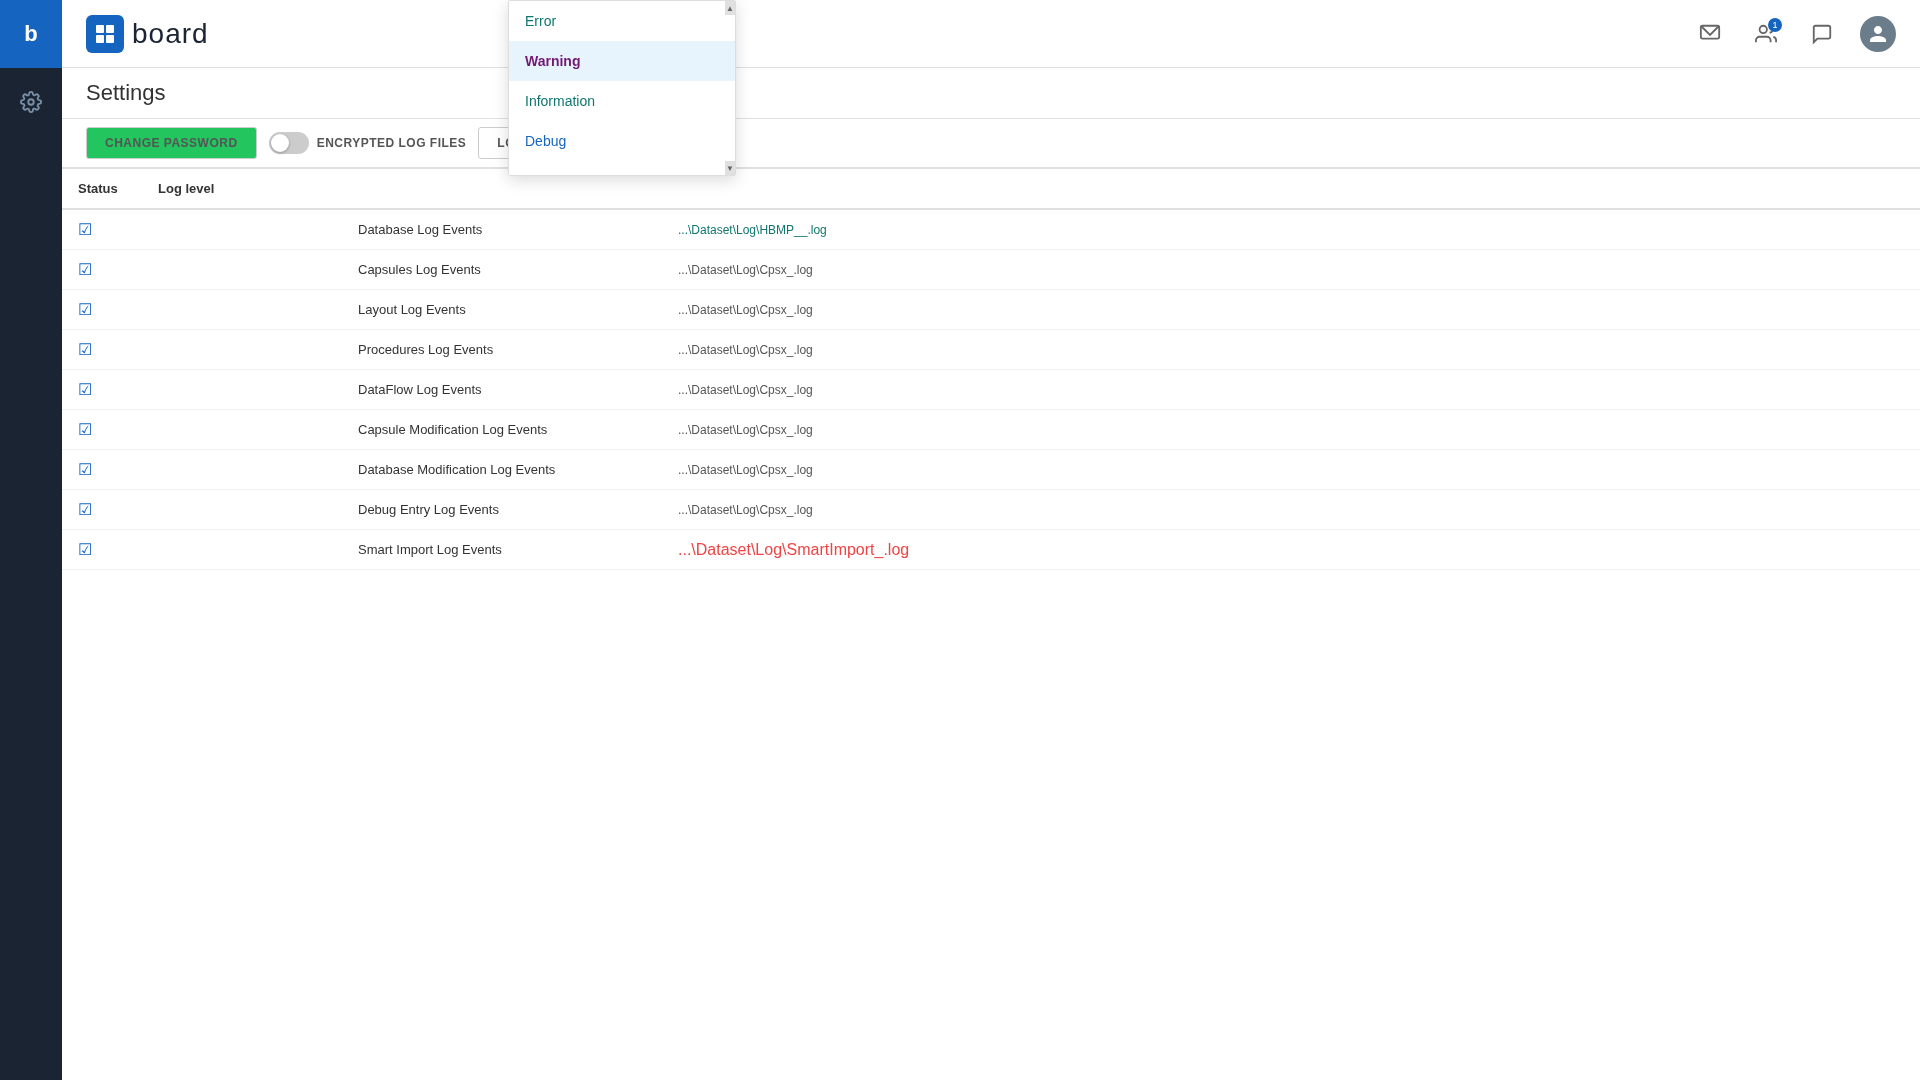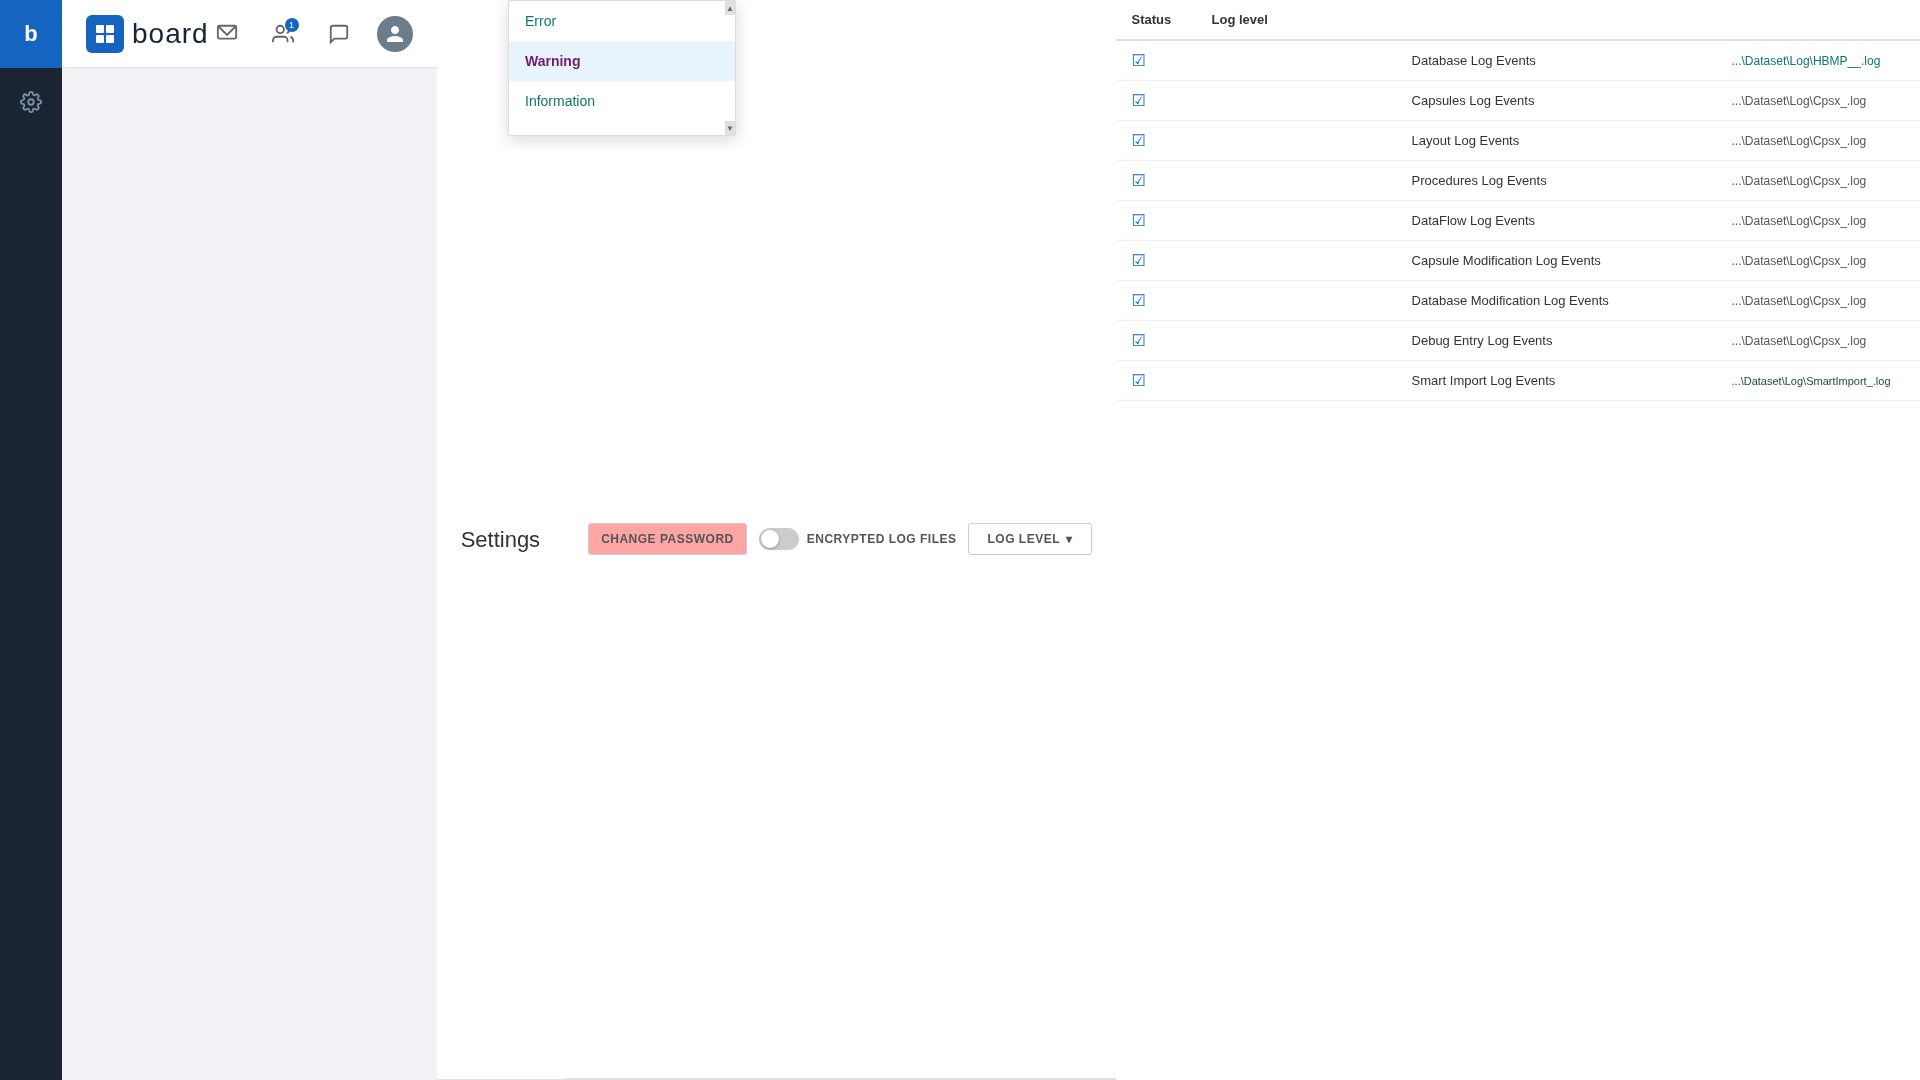--- a/index.html
+++ b/index.html
@@ -36,21 +36,21 @@
       color: #7a8fa8;
       cursor: pointer;
       margin-top: 8px;
     }
     .sidebar-icon svg { width: 22px; height: 22px; }
 
     
     .main {
       flex: 1;
       display: flex;
-      flex-direction: row;
+      flex-direction: column;
       height: 100vh;
       background: #f0f2f5;
     }
 
     
     .header {
       height: 68px;
       background: white;
       display: flex;
       align-items: center;
@@ -140,24 +140,24 @@
     .toolbar {
       background: white;
       padding: 8px 24px;
       display: flex;
       align-items: center;
       gap: 12px;
       border-bottom: 2px solid #e0e0e0;
       flex-shrink: 0;
     }
     .toolbar-btn {
-      padding: 8px 12px;
+      padding: 8px 18px;
       border: 1px solid #ccc;
       border-radius: 3px;
-      background: #fca5a5;
+      background: #22c55e;
       color: #555;
       font-size: 12px;
       font-weight: 600;
       letter-spacing: 0.5px;
       cursor: pointer;
       text-transform: uppercase;
     }
     .toggle-container {
       display: flex;
       align-items: center;
@@ -433,35 +433,36 @@
       <td class="col-loglevel"></td>
       <td class="col-name">Debug Entry Log Events</td>
       <td style="font-size:12px;color:#555;">...\Dataset\Log\Cpsx_<currentdate>.log</currentdate></td>
     </tr>
           <tr>
       <td class="col-status">
         <span class="status-check">☑</span>
       </td>
       <td class="col-loglevel"></td>
       <td class="col-name">Smart Import Log Events</td>
-      <td style="font-size:11px;color:#14532d;">...\Dataset\Log\SmartImport_<currentday>.log</currentday></td>
+      <td style="font-size:16px;color:#ef4444;">...\Dataset\Log\SmartImport_<currentday>.log</currentday></td>
     </tr>
         </tbody>
     </table>
   </div>
 
 </div>
 
 <div class="dropdown-overlay" style="pointer-events:none;">
   <div class="dropdown-menu" style="pointer-events:all;">
     <div style="position:relative;">
       <div class="scroll-arrow" style="position:absolute;right:0;top:0;">▲</div>
     </div>
     <div id="dropdown-items">
         <div class="dropdown-item">Error</div>
         <div class="dropdown-item highlighted">Warning</div>
         <div class="dropdown-item">Information</div>
+        <div class="dropdown-item active">Debug</div>
       </div>
     <div style="position:relative; height:14px;">
       <div class="scroll-arrow" style="position:absolute;right:0;bottom:0;">▼</div>
     </div>
   </div>
 </div>
 
 </body></html>

